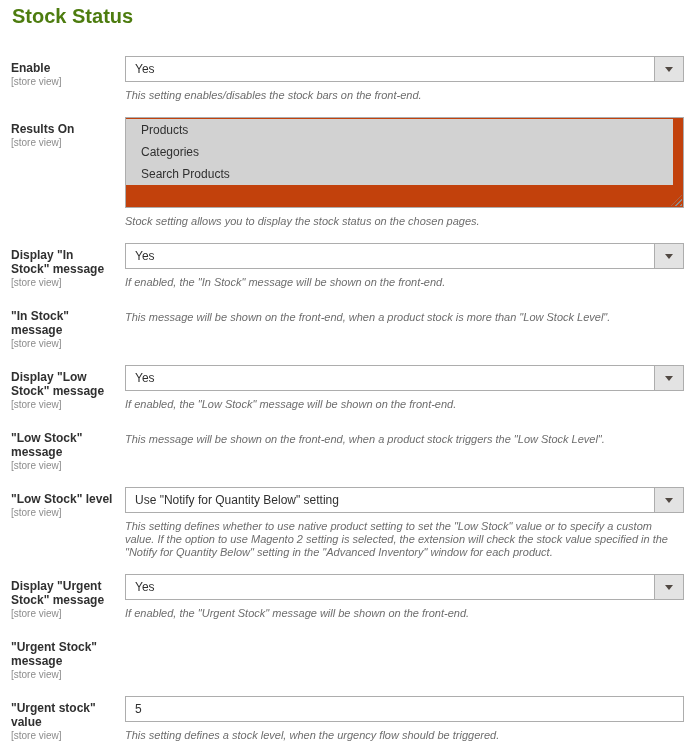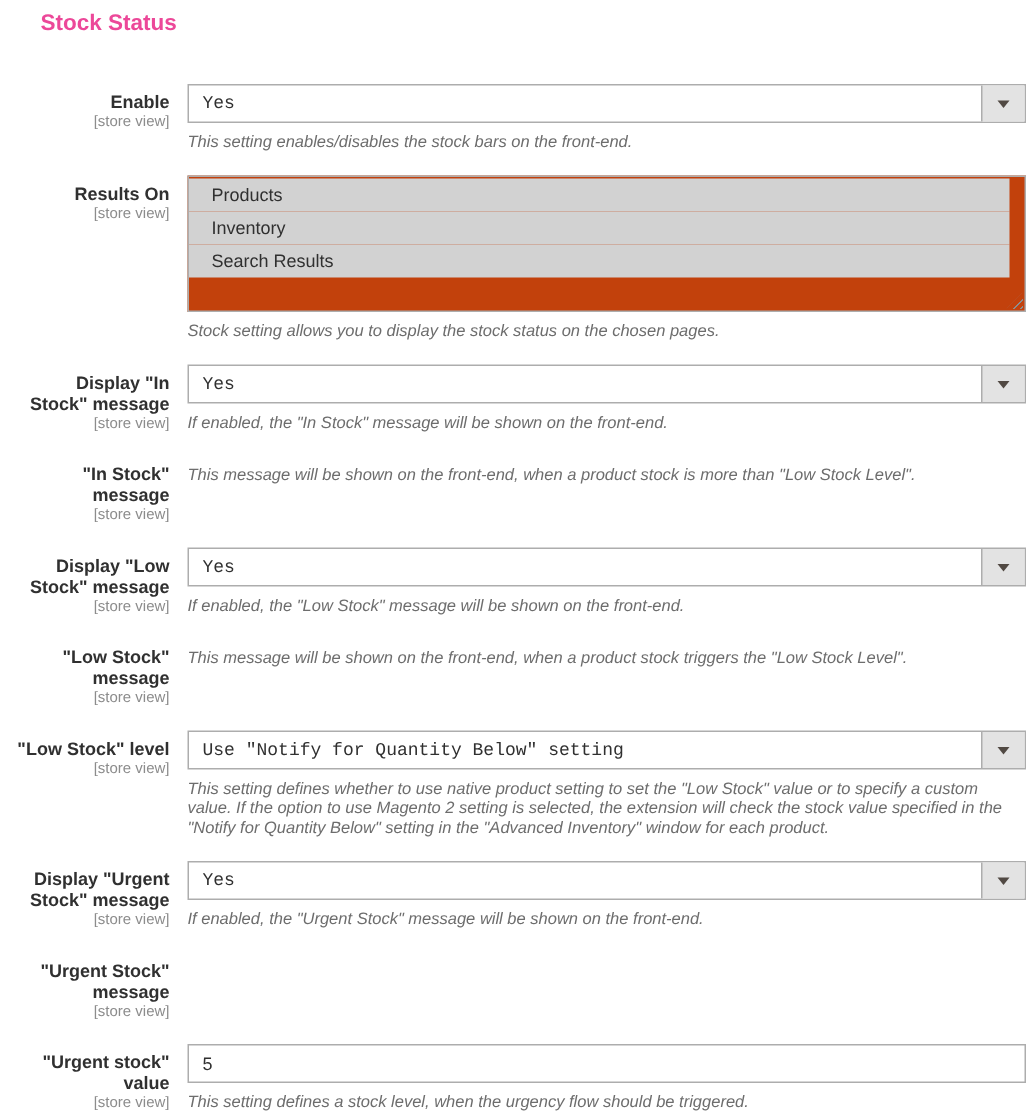--- a/index.html
+++ b/index.html
@@ -5,38 +5,38 @@
   * { box-sizing: border-box; }
   html, body { margin: 0; padding: 0; }
   body {
     width: 685px; height: 744px; overflow: hidden;
     background: #ffffff;
     font-family: "Liberation Sans", "DejaVu Sans", sans-serif;
     color: #303030;
   }
   .section { padding: 8px 13px 0 11px; }
   .section-title {
-    font-size: 15px; font-weight: bold; color: #ec4899;
-    margin: 0 0 32px 16px; line-height: 16px;
+    font-size: 20px; font-weight: bold; color: #4d7c0f;
+    margin: 0 0 32px 1px; line-height: 16px;
   }
   .row { display: flex; margin-bottom: 15px; }
   .row:last-child { margin-bottom: 0; }
-  .label-col { flex: 0 0 102px; width: 102px; text-align: right; padding-top: 5px; }
+  .label-col { flex: 0 0 102px; width: 102px; padding-top: 5px; }
   .field-label {
     display: block; font-size: 12px; font-weight: bold;
     line-height: 14px; color: #303030;
   }
   .scope { display: block; font-size: 10px; color: #8c8c8c; margin-top: 1px; line-height: 12px; }
   .field-col { margin-left: 12px; width: 559px; }
   .control {
     width: 559px; height: 26px;
     border: 1px solid #adadad; background: #fff;
     font-size: 12px; color: #303030;
   }
-  .select-control { position: relative; display: flex; align-items: flex-start; padding-left: 9px; cursor: pointer; font-family: Liberation Mono, monospace; }
+  .select-control { position: relative; display: flex; align-items: flex-start; padding-left: 9px; cursor: pointer; }
   .control-text { flex: 1; line-height: 24px; white-space: nowrap; overflow: hidden; }
   .arrow-btn {
     position: absolute; right: 0; top: 0; bottom: 0; width: 29px;
     background: #e3e3e3; border-left: 1px solid #adadad;
     display: flex; align-items: center; justify-content: center; cursor: pointer;
   }
   .caret {
     width: 0; height: 0;
     border-left: 4px solid transparent; border-right: 4px solid transparent;
     border-top: 5px solid #514943;
@@ -80,22 +80,22 @@
         </div>
       </div>
       <div class="row">
         <div class="label-col">
           <label class="field-label">Results On</label>
           <span class="scope">[store view]</span>
         </div>
         <div class="field-col">
           <div class="multiselect">
             <div class="ms-option">Products</div>
-            <div class="ms-option">Inventory</div>
-            <div class="ms-option">Search Results</div>
+            <div class="ms-option">Categories</div>
+            <div class="ms-option">Search Products</div>
             <div class="resize-handle"></div>
           </div>
           <p class="note">Stock setting allows you to display the stock status on the chosen pages.</p>
         </div>
       </div>
       <div class="row">
         <div class="label-col">
           <label class="field-label">Display "In Stock" message</label>
           <span class="scope">[store view]</span>
         </div>

